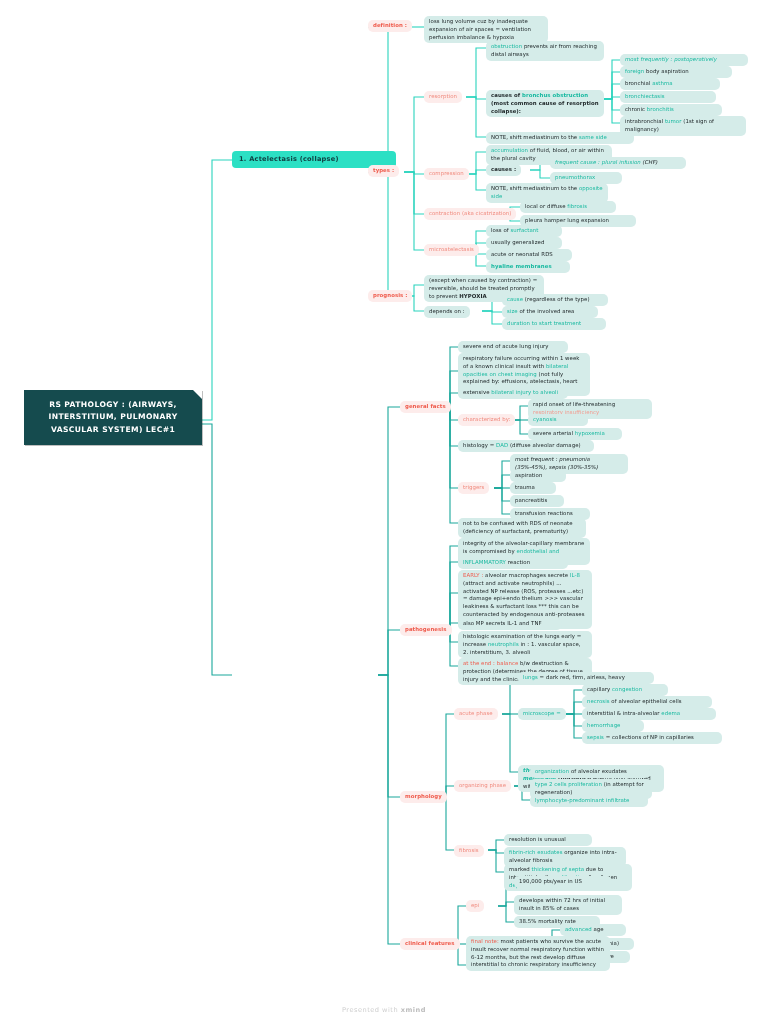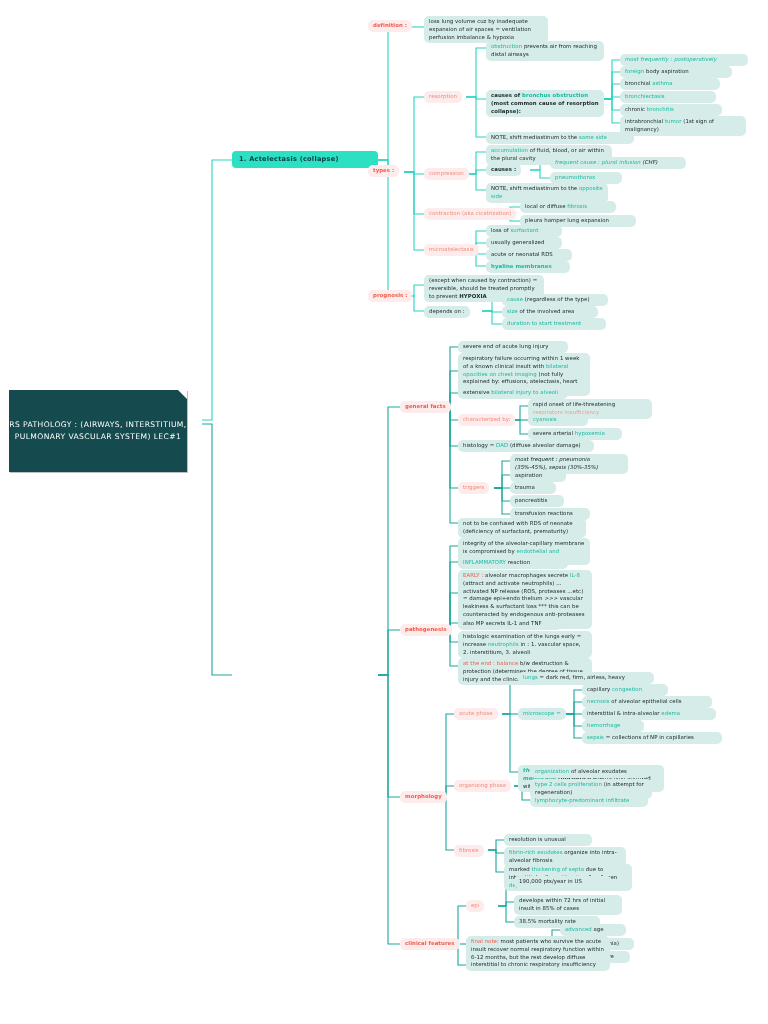--- a/index.html
+++ b/index.html
@@ -20,36 +20,36 @@
   .pill.lbl{ background:#fdeceb; color:#ef5b4c; font-weight:bold; }
   .pill.lbl-plain{ background:#fdeceb; color:#f08a7e; }
   .em{ font-style:italic; }
   .bold{ font-weight:bold; }
   .teal{ color:#18b9a0; }
   .red{ color:#ef5b4c; }
   .pink{ color:#f29b90; }
 
   
   #root{
-    position:absolute;left:9px;top:390px;width:178px;height:82px;
+    position:absolute;left:24px;top:390px;width:178px;height:55px;
     background:#154b4e;color:#ffffff;
     display:flex;align-items:center;justify-content:center;text-align:center;
-    font-size:7.6px;font-weight:normal;line-height:1.6;letter-spacing:.4px;
+    font-size:7.6px;font-weight:bold;line-height:1.6;letter-spacing:.4px;
     box-shadow:1px 1px 0 rgba(0,0,0,.25);
   }
   #root .corner{
     position:absolute;right:0;top:0;width:9px;height:9px;
     background:#ffffff;clip-path:polygon(0 0,100% 0,100% 100%);
   }
   .main-topic{
     position:absolute;border-radius:4px;
     font-size:6.6px;font-weight:bold;line-height:1.5;letter-spacing:.25px;
     display:flex;align-items:center;padding:4px 7px;box-sizing:border-box;
   }
-  #topic1{ left:232px;top:151px;width:146px;height:17px;background:#2ce0c4;color:#0f3d40; }
+  #topic1{ left:232px;top:151px;width:164px;height:17px;background:#2ce0c4;color:#0f3d40; }
   #topic2{ left:232px;top:664px;width:146px;height:22px;background:#1aa89c;color:#ffffff; }
 
   #footer{
     position:absolute;left:0;top:1006px;width:768px;text-align:center;
     font-size:6.6px;color:#cfcfcf;letter-spacing:.5px;
   }
   #footer b{color:#bdbdbd;}
 </style>
 </head>
 <body>
@@ -440,14 +440,17 @@
   <div class="node" style="left:560px;top:938px;width:74px;">
     <div class="pill"><span class="teal">sepsis</span><span> (bacteremia)</span></div>
   </div>
   <div class="node" style="left:560px;top:951px;width:70px;">
     <div class="pill"><span class="teal">multiorgan</span><span> failure</span></div>
   </div>
   <div class="node" style="left:466px;top:936px;width:144px;">
     <div class="pill"><span class="red">final note:</span><span> most patients who survive the acute insult recover normal respiratory function within 6-12 months, but the rest develop diffuse interstitial to chronic respiratory insufficiency</span></div>
   </div>
 
+  <div id="footer">
+    <span>Presented with </span><b>xmind</b>
+  </div>
 
 </div>
 
 </body></html>

